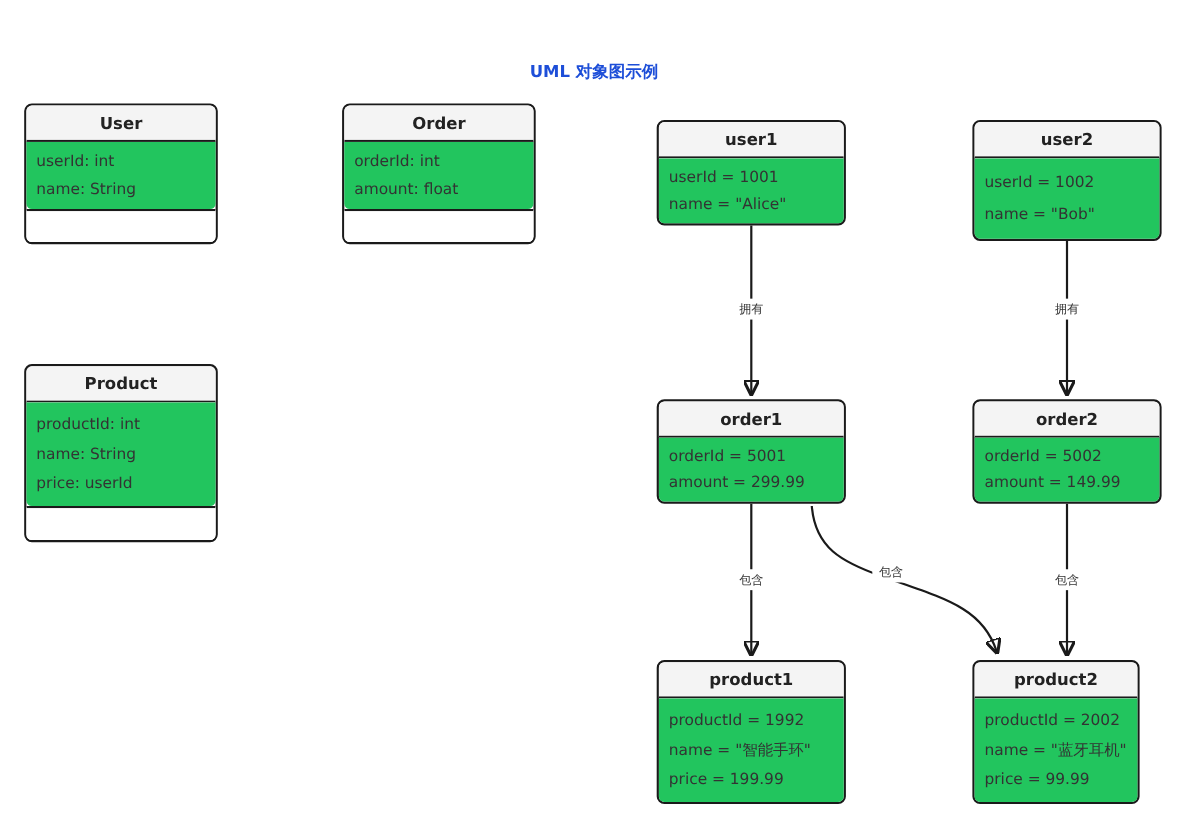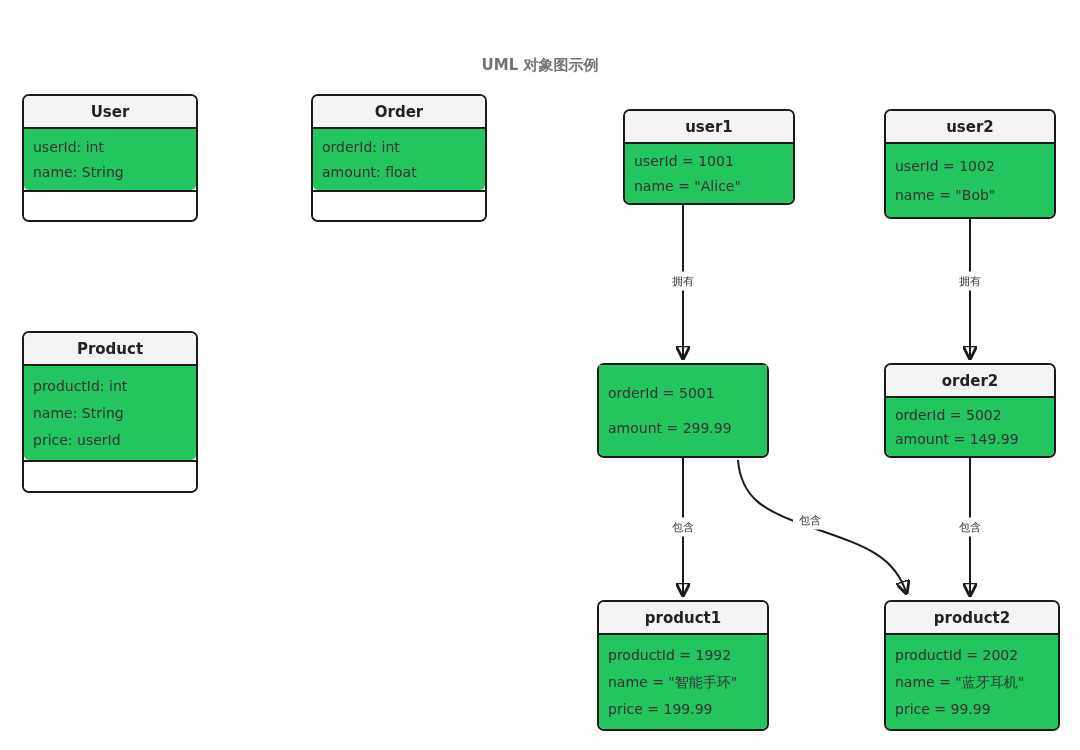--- a/index.html
+++ b/index.html
@@ -18,21 +18,21 @@
     position: relative;
     width: 1080px; height: 750px;
     background: var(--canvas-bg);
     overflow: hidden;
   }
   .diagram-title {
     position: absolute;
     top: 56px; left: 0; width: 1080px;
     text-align: center;
     font-size: 15px; font-weight: bold;
-    color: #737373;
+    color: #1d4ed8;
   }
   .uml-box {
     position: absolute;
     display: flex; flex-direction: column;
     background: #ffffff;
     border: 2px solid var(--border-color);
     border-radius: 7px;
     color: var(--text-color);
   }
   .uml-header {
@@ -131,37 +131,38 @@
   <div class="uml-box" style="left:22px; top:331px; width:176px; height:162px;">
     <div class="uml-header">Product</div>
     <div class="uml-attrs">
       <div class="uml-attr">productId: int</div>
       <div class="uml-attr">name: String</div>
       <div class="uml-attr">price: userId</div>
     </div>
     <div class="uml-empty" style="height:31px;"></div>
   </div>
 
-  <div class="uml-box" style="left:623px; top:109px; width:172px; height:96px;justify-content:space-between;">
+  <div class="uml-box" style="left:597px; top:109px; width:172px; height:96px;justify-content:space-between;">
     <div class="uml-header">user1</div>
     <div class="uml-attrs">
       <div class="uml-attr">userId = 1001</div>
       <div class="uml-attr">name = "Alice"</div>
     </div>
   </div>
 
   <div class="uml-box" style="left:884px; top:109px; width:172px; height:110px;">
     <div class="uml-header">user2</div>
     <div class="uml-attrs">
       <div class="uml-attr">userId = 1002</div>
       <div class="uml-attr">name = "Bob"</div>
     </div>
   </div>
 
   <div class="uml-box" style="left:597px; top:363px; width:172px; height:95px;">
+    <div class="uml-header">order1</div>
     <div class="uml-attrs">
       <div class="uml-attr">orderId = 5001</div>
       <div class="uml-attr">amount = 299.99</div>
     </div>
   </div>
 
   <div class="uml-box" style="left:884px; top:363px; width:172px; height:95px;">
     <div class="uml-header">order2</div>
     <div class="uml-attrs">
       <div class="uml-attr">orderId = 5002</div>
@@ -171,21 +172,21 @@
 
   <div class="uml-box" style="left:597px; top:600px; width:172px; height:131px;">
     <div class="uml-header">product1</div>
     <div class="uml-attrs">
       <div class="uml-attr">productId = 1992</div>
       <div class="uml-attr">name = "智能手环"</div>
       <div class="uml-attr">price = 199.99</div>
     </div>
   </div>
 
-  <div class="uml-box" style="left:884px; top:600px; width:176px; height:131px;">
+  <div class="uml-box" style="left:884px; top:600px; width:152px; height:131px;">
     <div class="uml-header">product2</div>
     <div class="uml-attrs">
       <div class="uml-attr">productId = 2002</div>
       <div class="uml-attr">name = "蓝牙耳机"</div>
       <div class="uml-attr">price = 99.99</div>
     </div>
   </div>
 
 </div>
 

